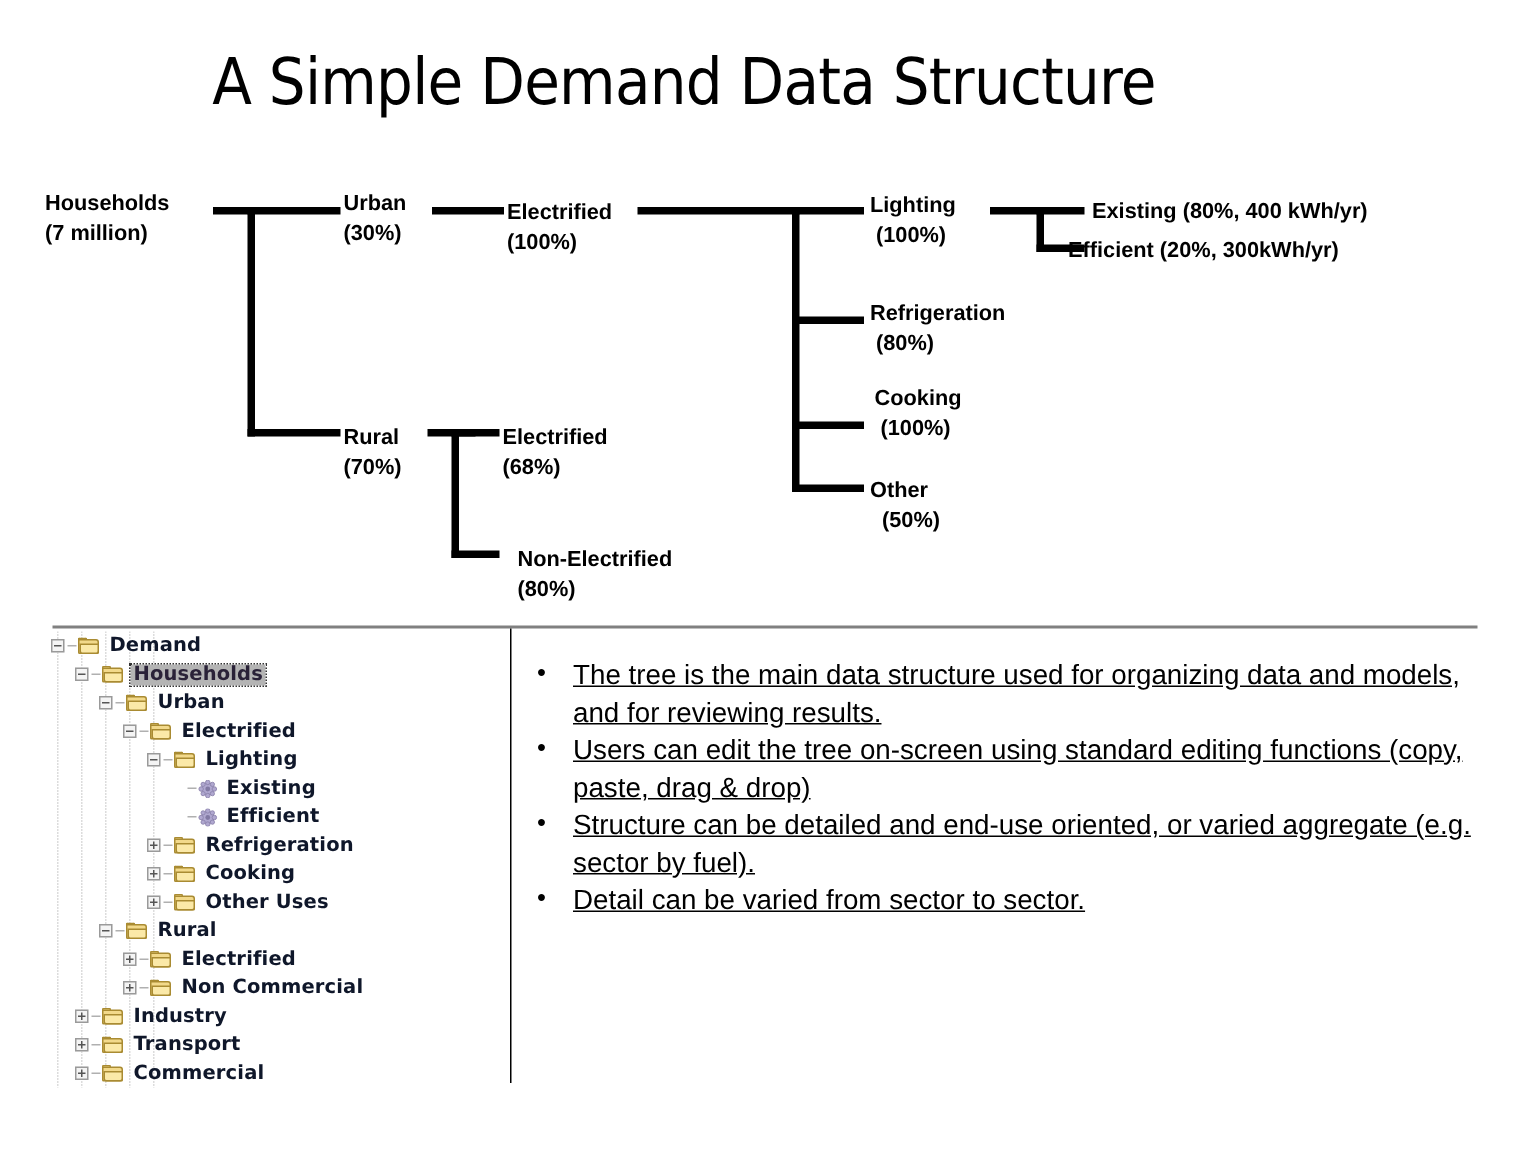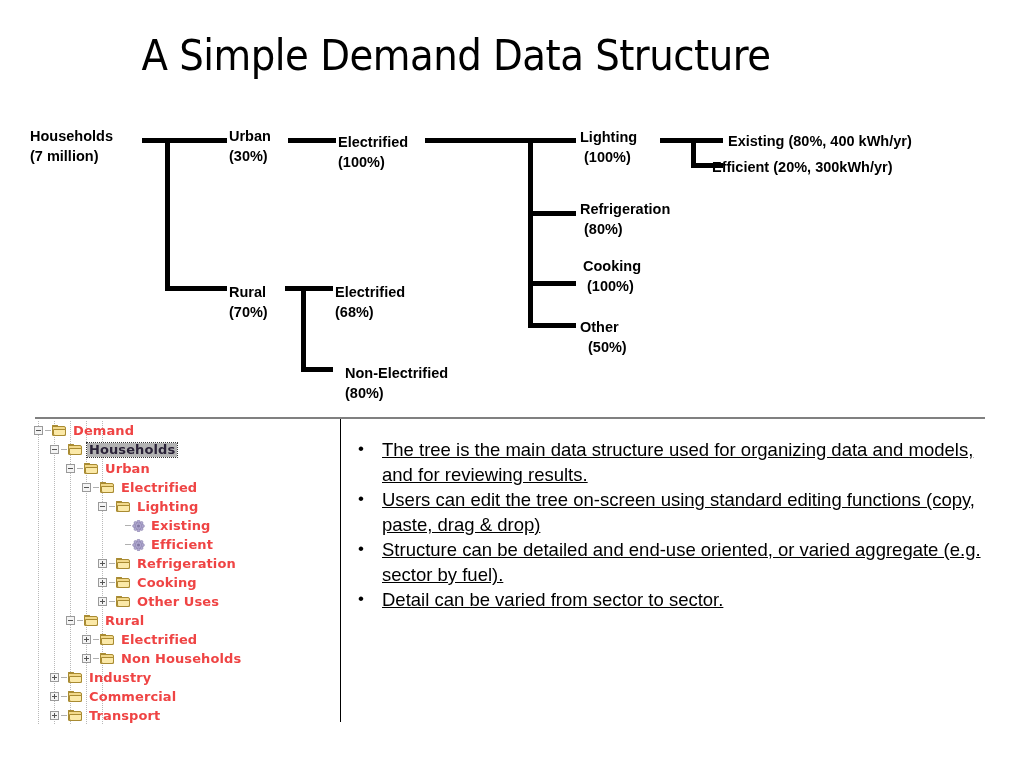--- a/index.html
+++ b/index.html
@@ -163,21 +163,21 @@
   .cog {
     position: relative;
     flex: 0 0 auto;
     width: 13px; height: 12px;
     margin-right: 4px;
   }
   .cog svg { display: block; }
 
   .tv-label {
     flex: 0 0 auto;
-    color: #ef4444;
+    color: #0f172a;
     font-weight: bold;
     letter-spacing: 0.1px;
     padding: 0 2px;
     line-height: 14px;
   }
   .tv-label.selected {
     background: #b4b4b4;
     color: #2a2238;
     outline: 1px dotted #333;
     outline-offset: 0px;
@@ -474,21 +474,21 @@
     </div>
     <div class="tv-row">
       <span class="tv-indent" style="width: 48px;"></span>
       <span class="expander plus"></span>
       <span class="tv-dash"></span>
       <span class="folder">
         <span class="tab"></span>
         <span class="back"></span>
         <span class="front"></span>
       </span>
-      <span class="tv-label">Non Households</span>
+      <span class="tv-label">Non Commercial</span>
     </div>
     <div class="tv-row">
       <span class="tv-indent" style="width: 16px;"></span>
       <span class="expander plus"></span>
       <span class="tv-dash"></span>
       <span class="folder">
         <span class="tab"></span>
         <span class="back"></span>
         <span class="front"></span>
       </span>
@@ -496,32 +496,32 @@
     </div>
     <div class="tv-row">
       <span class="tv-indent" style="width: 16px;"></span>
       <span class="expander plus"></span>
       <span class="tv-dash"></span>
       <span class="folder">
         <span class="tab"></span>
         <span class="back"></span>
         <span class="front"></span>
       </span>
+      <span class="tv-label">Transport</span>
+    </div>
+    <div class="tv-row">
+      <span class="tv-indent" style="width: 16px;"></span>
+      <span class="expander plus"></span>
+      <span class="tv-dash"></span>
+      <span class="folder">
+        <span class="tab"></span>
+        <span class="back"></span>
+        <span class="front"></span>
+      </span>
       <span class="tv-label">Commercial</span>
-    </div>
-    <div class="tv-row">
-      <span class="tv-indent" style="width: 16px;"></span>
-      <span class="expander plus"></span>
-      <span class="tv-dash"></span>
-      <span class="folder">
-        <span class="tab"></span>
-        <span class="back"></span>
-        <span class="front"></span>
-      </span>
-      <span class="tv-label">Transport</span>
     </div>
   </div>
 
 <div id="bullets">
   <ul>
       <li>The tree is the main data structure used for organizing data and models, and for reviewing results.</li>
       <li>Users can edit the tree on-screen using standard editing functions (copy, paste, drag &amp; drop)</li>
       <li>Structure can be detailed and end-use oriented, or varied aggregate (e.g. sector by fuel).</li>
       <li>Detail can be varied from sector to sector.</li>
     </ul>

